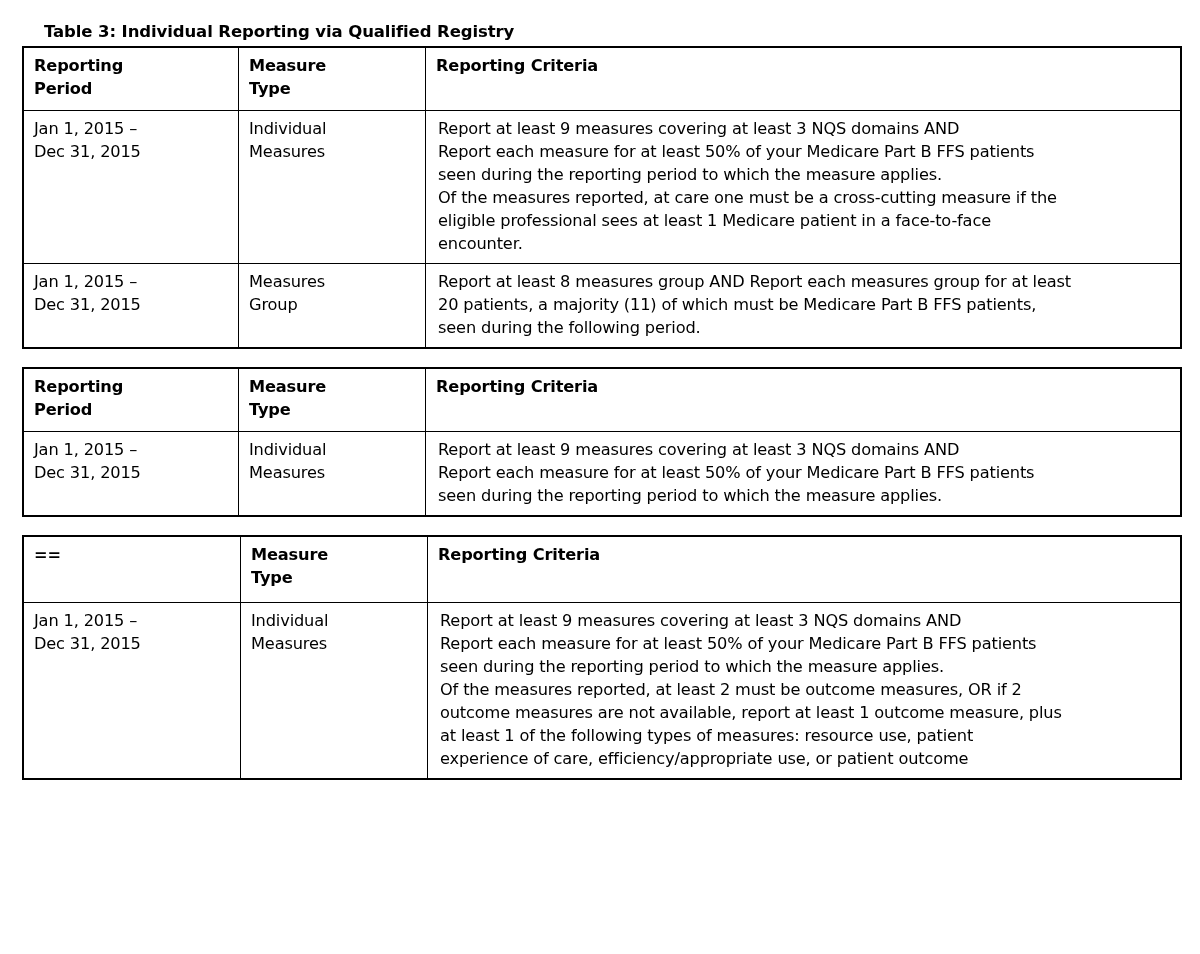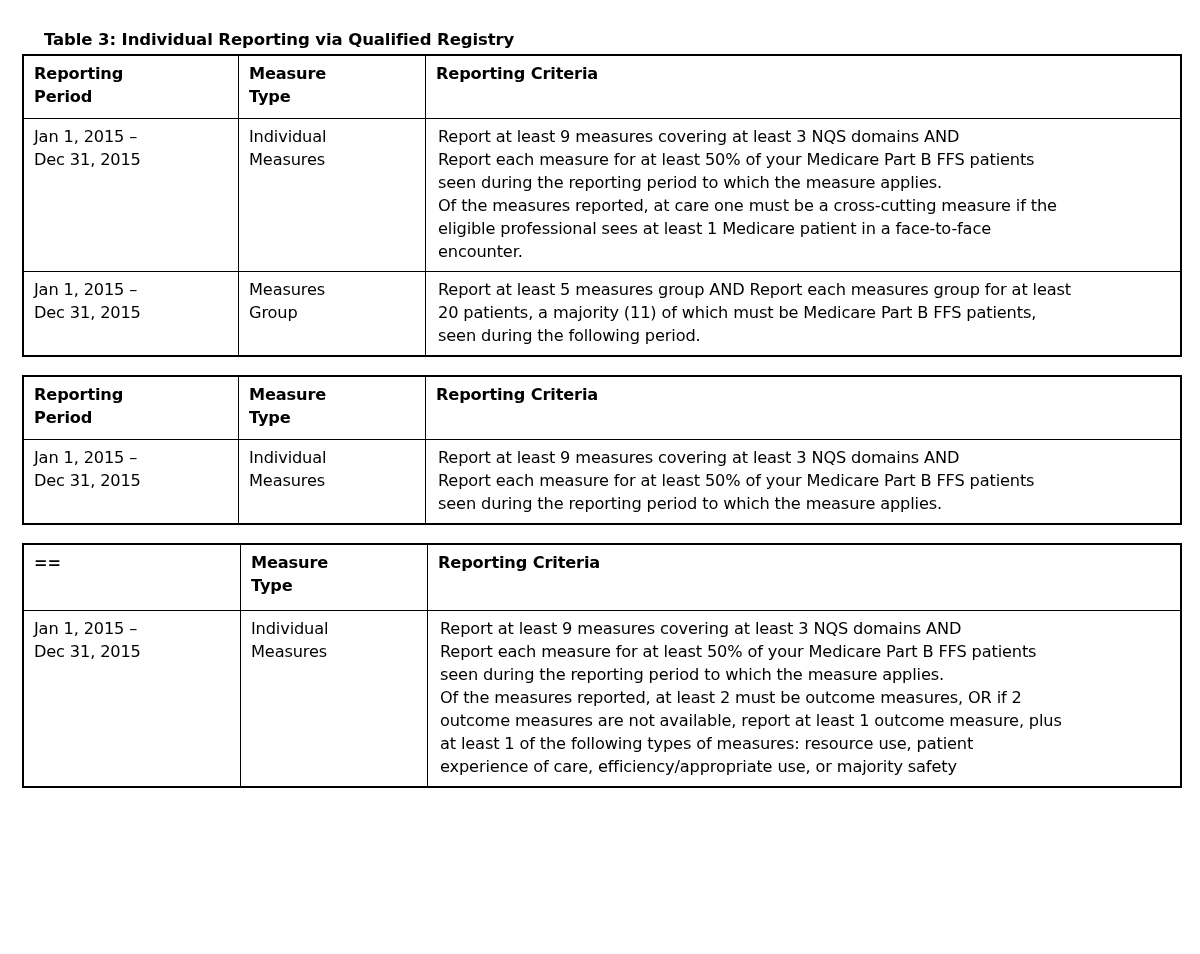--- a/index.html
+++ b/index.html
@@ -12,21 +12,21 @@
     height: 954px;
     font-family: "DejaVu Sans", sans-serif;
     color: #000000;
     overflow: hidden;
   }
   .page {
     position: relative;
     width: 1200px;
     height: 681px;
     box-sizing: border-box;
-    padding: 24px 14px 0 22px;
+    padding: 16px 14px 0 22px;
   }
   .table-block {
     margin-bottom: 4px;
   }
   .table-caption {
     font-weight: bold;
     font-size: 16.5px;
     letter-spacing: -0.1px;
     padding: 6px 0 5px 22px;
     white-space: nowrap;
@@ -104,21 +104,21 @@
       <tr>
         <td class="col-period">
           <span class="cell-line">Jan 1, 2015 –</span>
           <span class="cell-line">Dec 31, 2015</span>
         </td>
         <td class="col-type">
           <span class="cell-line">Measures</span>
           <span class="cell-line">Group</span>
         </td>
         <td class="col-crit crit-cell">
-          <span class="cell-line">Report at least 5 measures group AND Report each measures group for at least</span>
+          <span class="cell-line">Report at least 8 measures group AND Report each measures group for at least</span>
           <span class="cell-line">20 patients, a majority (11) of which must be Medicare Part B FFS patients,</span>
           <span class="cell-line">seen during the following period.</span>
         </td>
       </tr>
     </tbody>
       </table>
   </div>
 
   <div class="spacer-14"></div>
 
@@ -184,20 +184,20 @@
           <span class="cell-line">Individual</span>
           <span class="cell-line">Measures</span>
         </td>
         <td class="col-crit crit-cell">
           <span class="cell-line">Report at least 9 measures covering at least 3 NQS domains AND</span>
           <span class="cell-line">Report each measure for at least 50% of your Medicare Part B FFS patients</span>
           <span class="cell-line">seen during the reporting period to which the measure applies.</span>
           <span class="cell-line">Of the measures reported, at least 2 must be outcome measures, OR if 2</span>
           <span class="cell-line">outcome measures are not available, report at least 1 outcome measure, plus</span>
           <span class="cell-line">at least 1 of the following types of measures: resource use, patient</span>
-          <span class="cell-line">experience of care, efficiency/appropriate use, or majority safety</span>
+          <span class="cell-line">experience of care, efficiency/appropriate use, or patient outcome</span>
         </td>
       </tr>
     </tbody>
       </table>
   </div>
 
 </div>
 
 </body></html>

